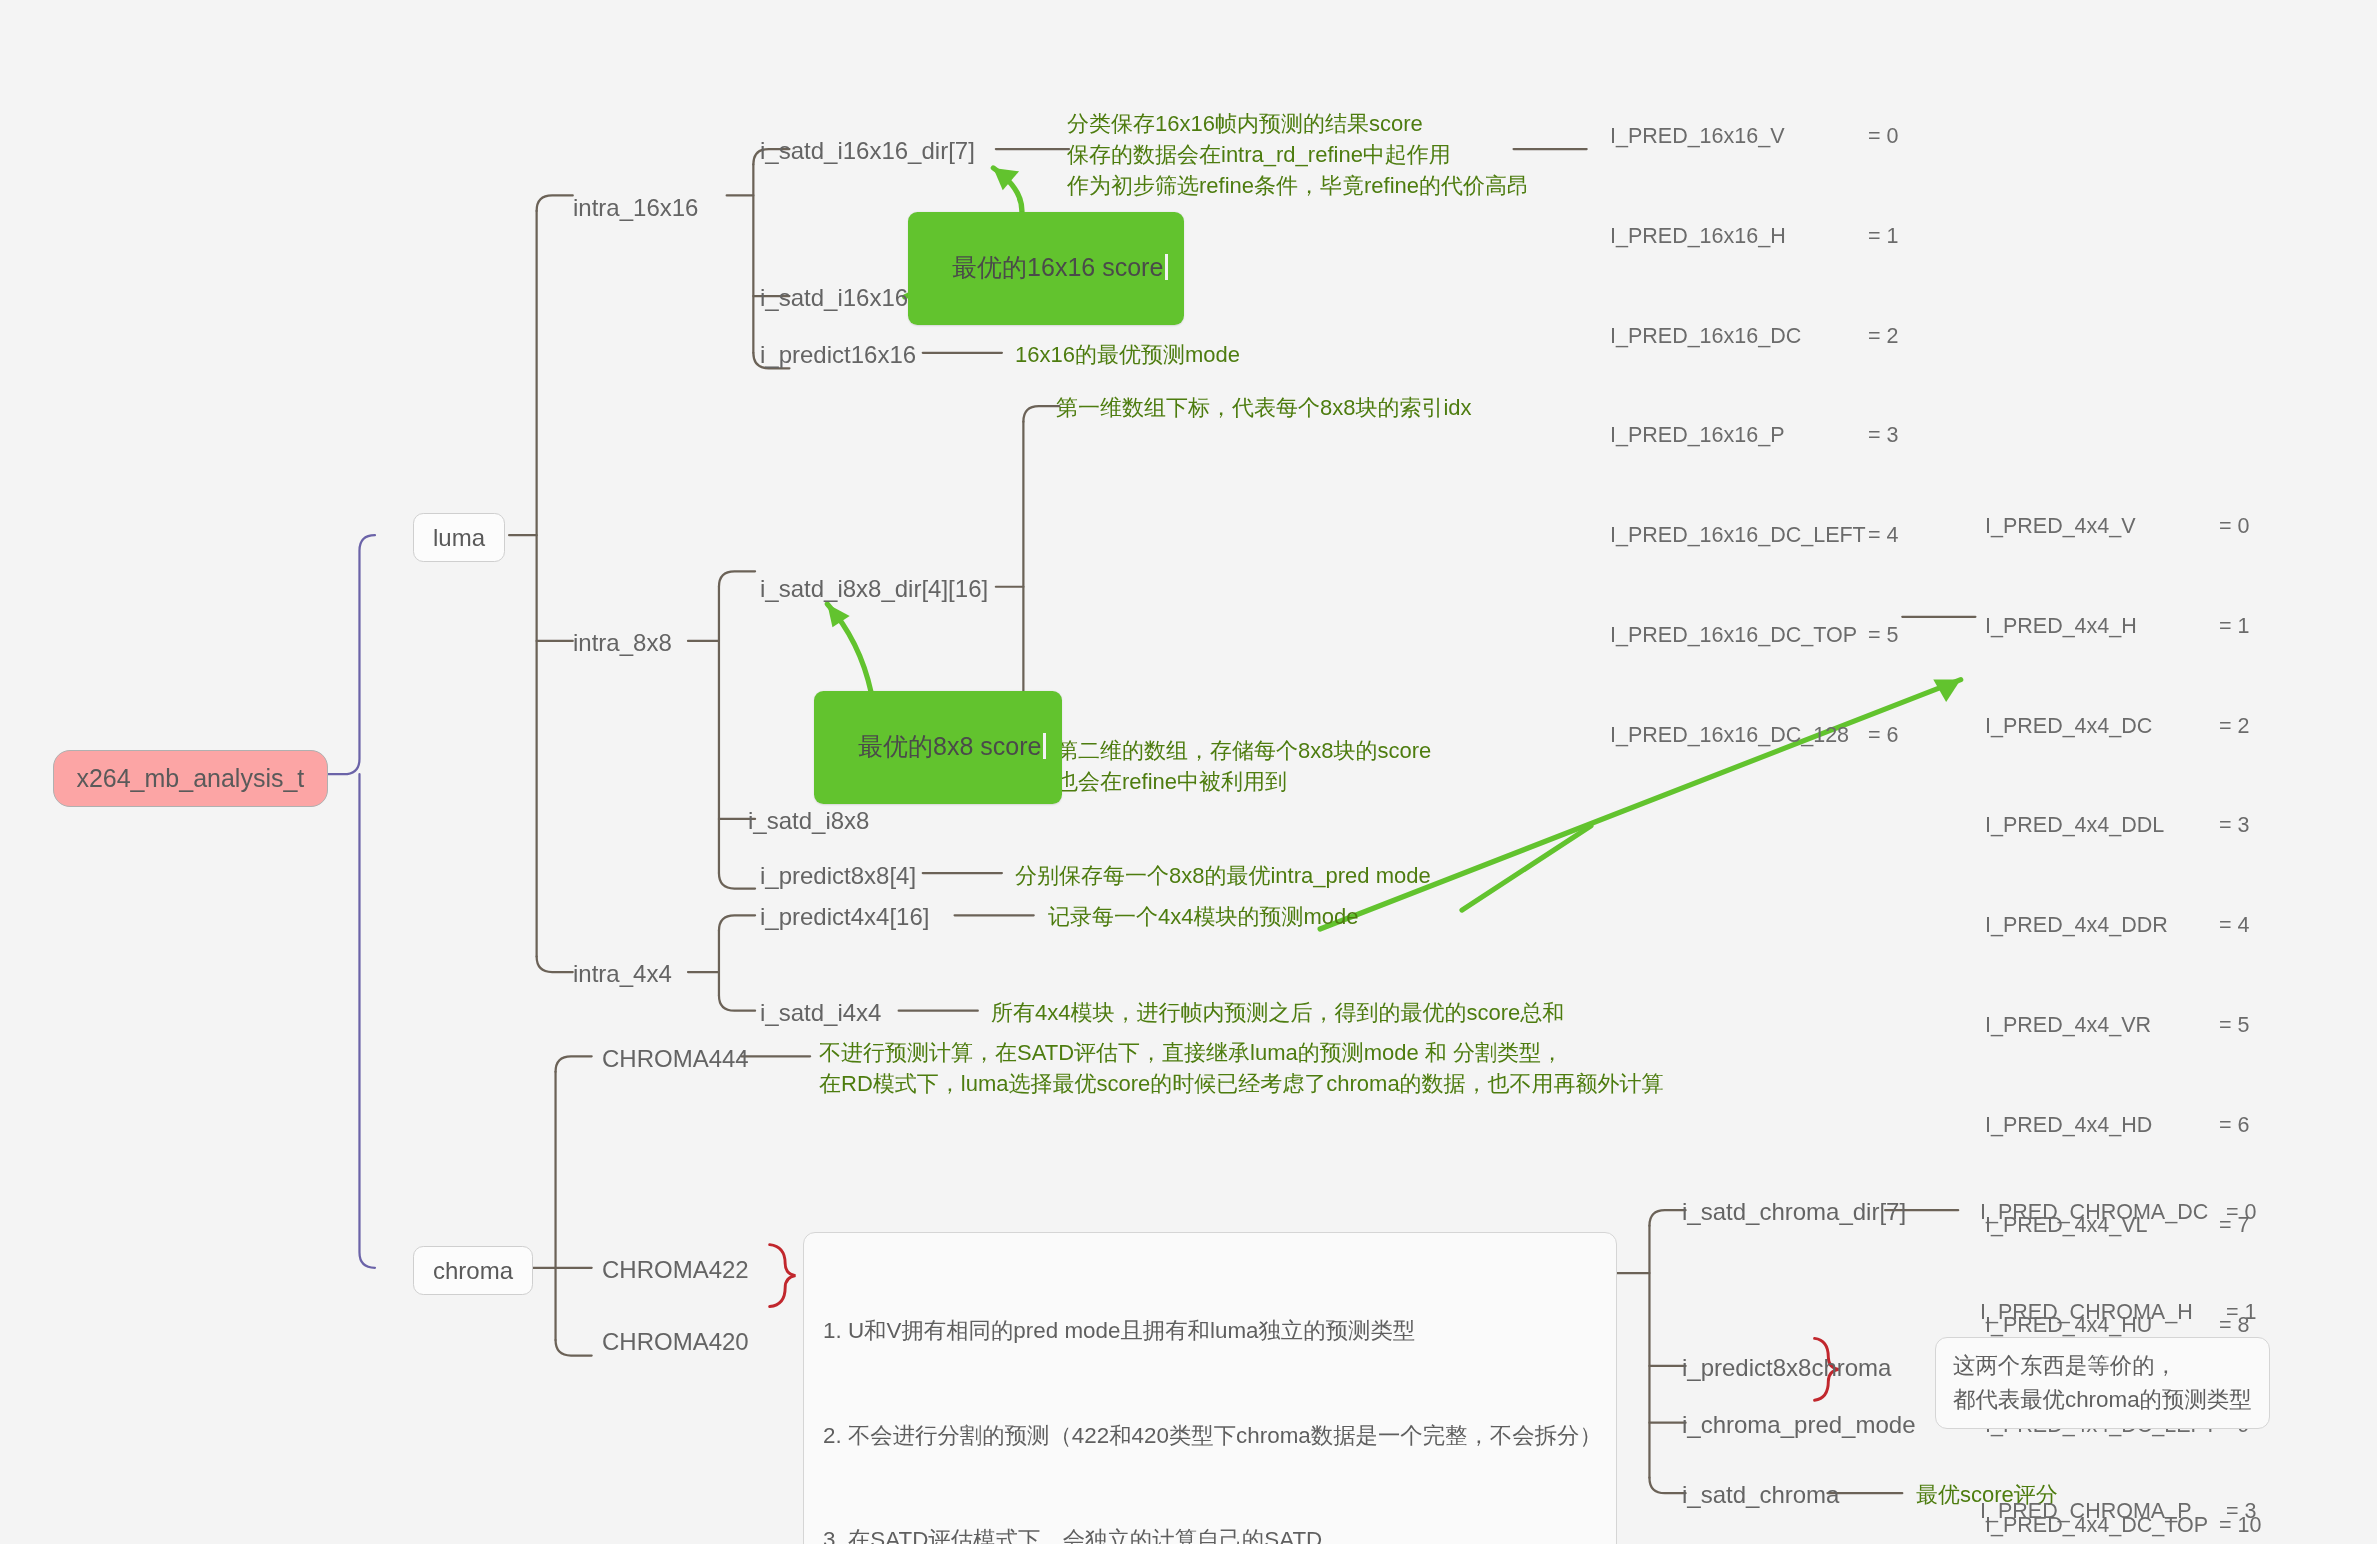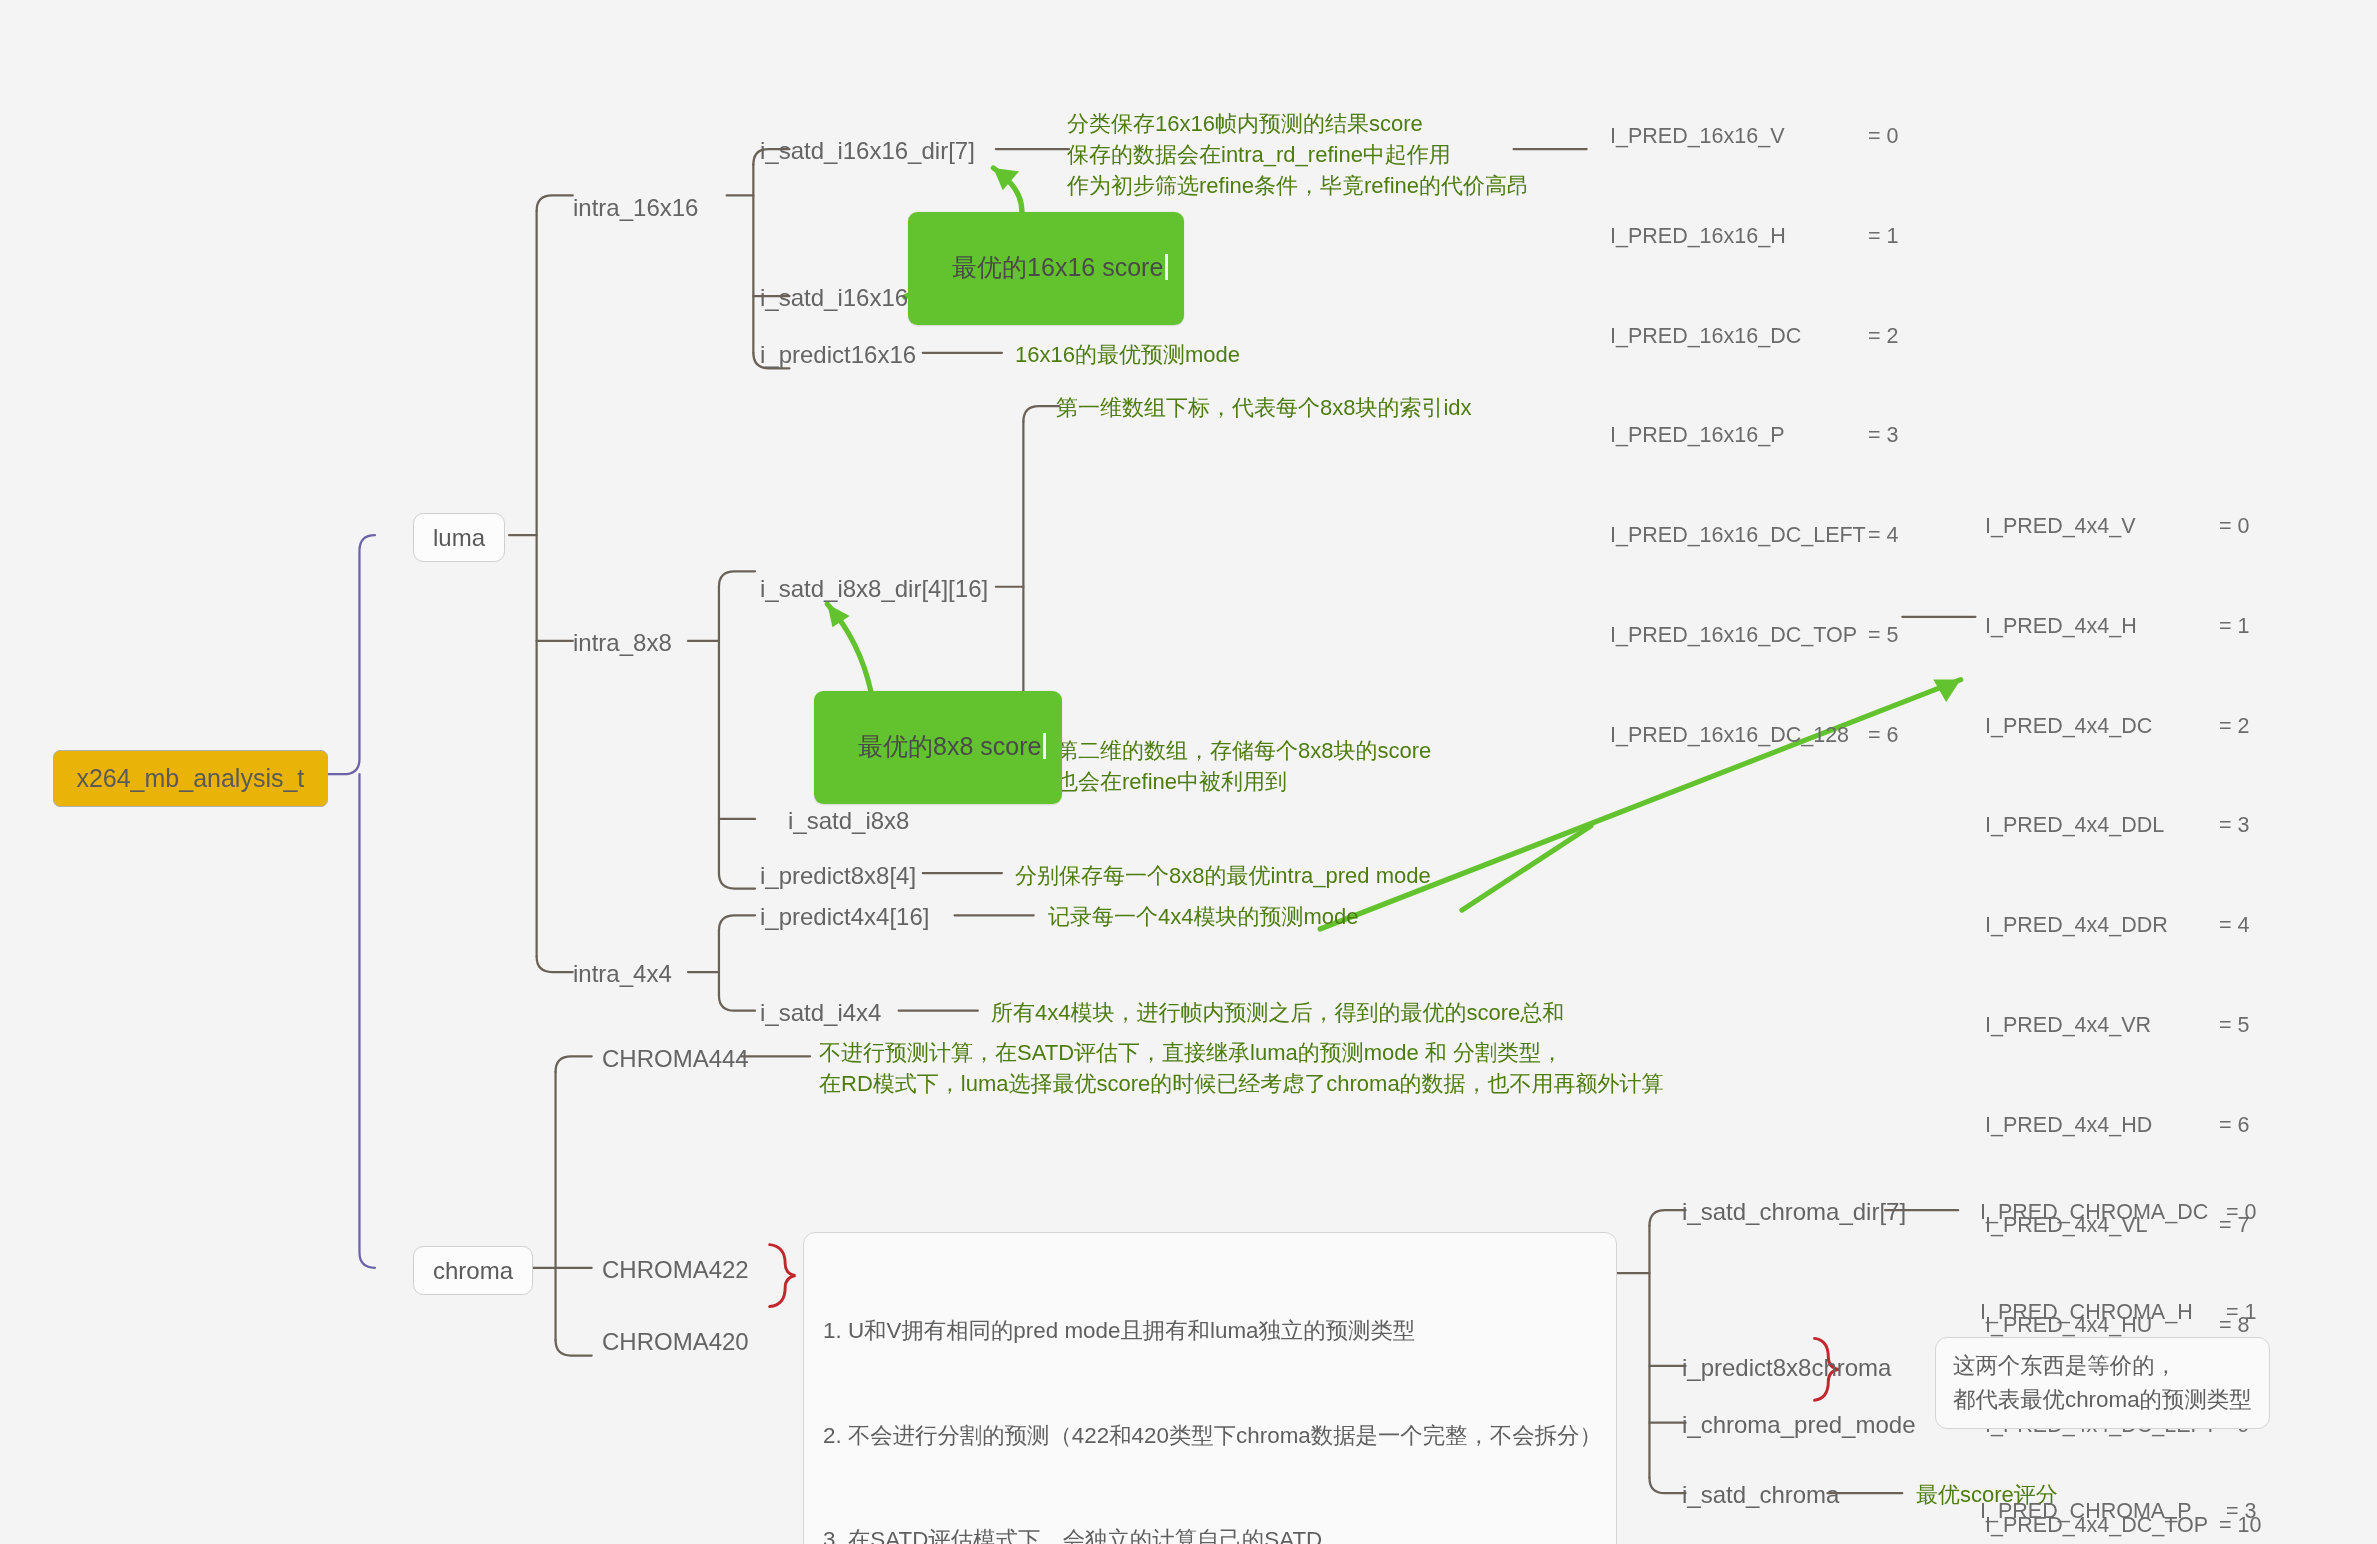--- a/index.html
+++ b/index.html
@@ -12,23 +12,23 @@
     overflow:hidden;
     position:relative;
   }
   #canvas{position:absolute;left:0;top:0;width:2377px;height:1545px;}
   svg.edges{position:absolute;left:0;top:0;width:2377px;height:1545px;pointer-events:none;}
 
   .node{position:absolute;white-space:pre;line-height:1.32;}
 
   
   .root{
-    background:#eab308;
+    background:#fca5a5;
     border:0.9px solid #b0b0b0;
-    border-radius:7px;
+    border-radius:17px;
     padding:11.2px 22.4px;
     font-size:25px;
     color:#5a5a5a;
   }
   
   .pill{
     background:#fcfcfc;
     border:0.9px solid #cfcfcf;
     border-radius:10.3px;
     padding:7.7px 19px;
@@ -213,21 +213,21 @@
     <div class="row">
       <span class="k" style="width:258px">I_PRED_16x16_DC_128</span>
       <span class="v">= 6</span></div>
   </div>
 
   <div class="node sticky" style="left:872px;top:212px;margin-left:36px;">
     <span>最优的16x16 score</span><span class="caret"></span>
   </div>
 
   <div class="node lbl" style="left:760px;top:573px;">i_satd_i8x8_dir[4][16]</div>
-  <div class="node lbl" style="left:788px;top:805px;">i_satd_i8x8</div>
+  <div class="node lbl" style="left:748px;top:805px;">i_satd_i8x8</div>
   <div class="node lbl" style="left:760px;top:860px;">i_predict8x8[4]</div>
 
   <div class="node note cn" style="left:1056px;top:392px;">第一维数组下标，代表每个8x8块的索引idx</div>
   <div class="node note cn" style="left:1056px;top:735px;">第二维的数组，存储每个8x8块的score
 也会在refine中被利用到</div>
   <div class="node note cn" style="left:1015px;top:860px;">分别保存每一个8x8的最优intra_pred mode</div>
 
   <div class="node sticky" style="left:814px;top:691px;">
     <span>最优的8x8 score</span><span class="caret"></span>
   </div>

